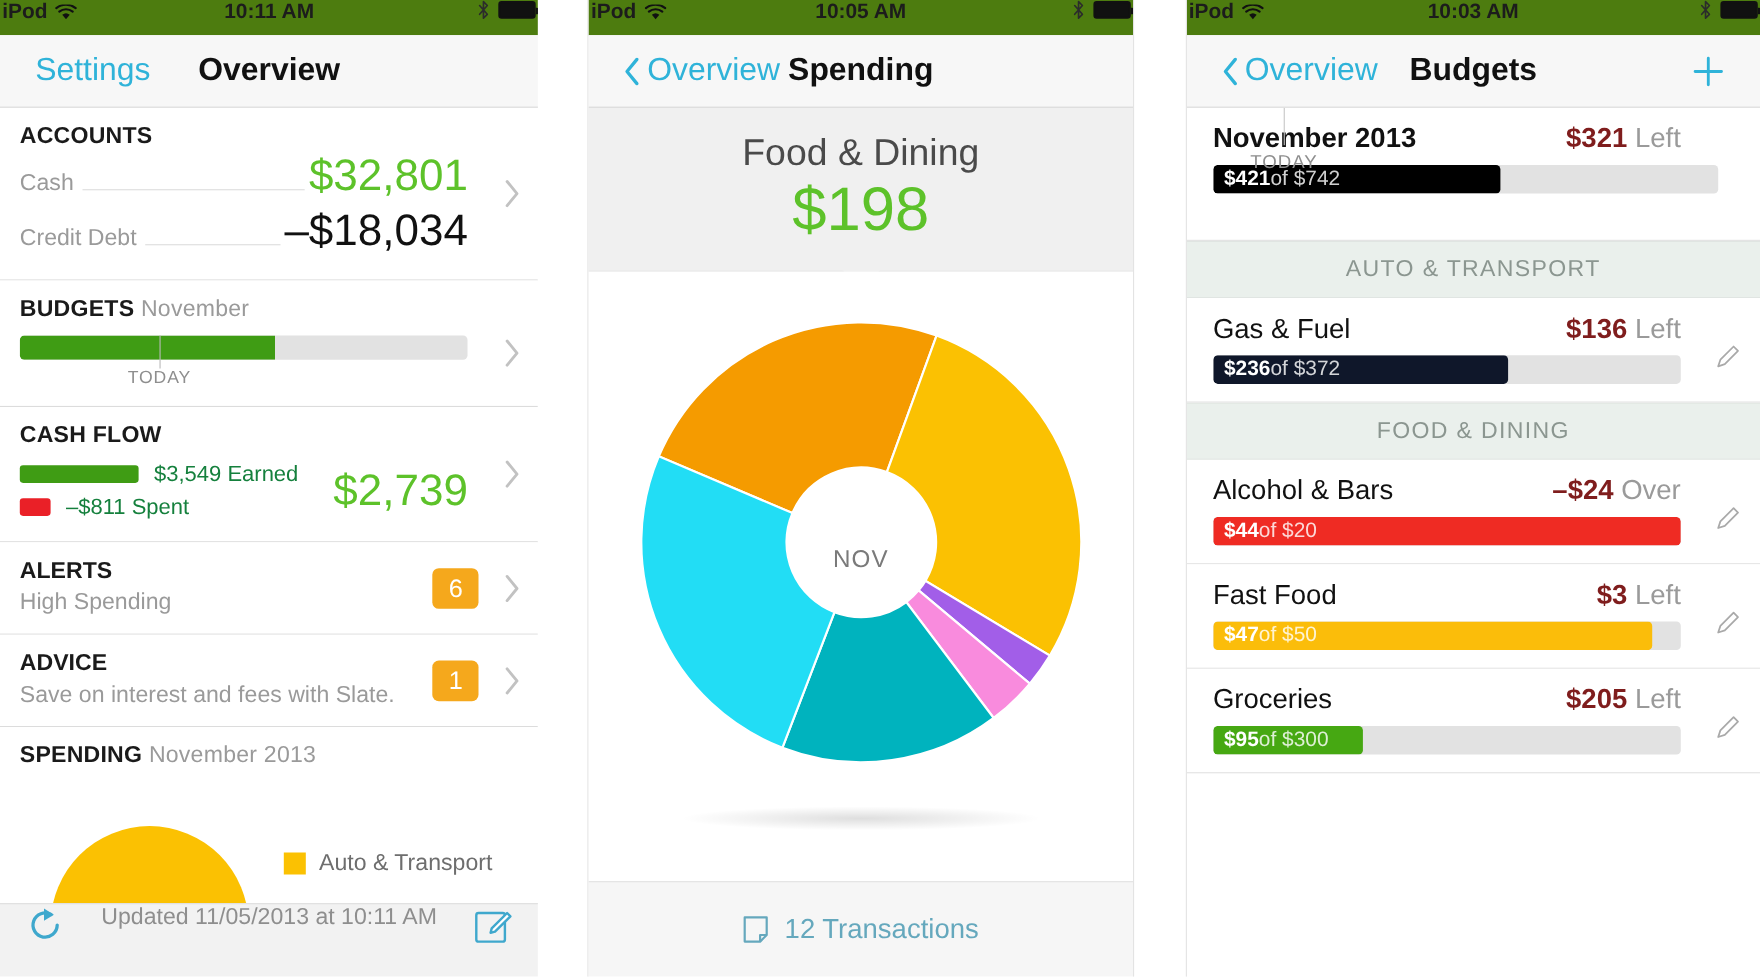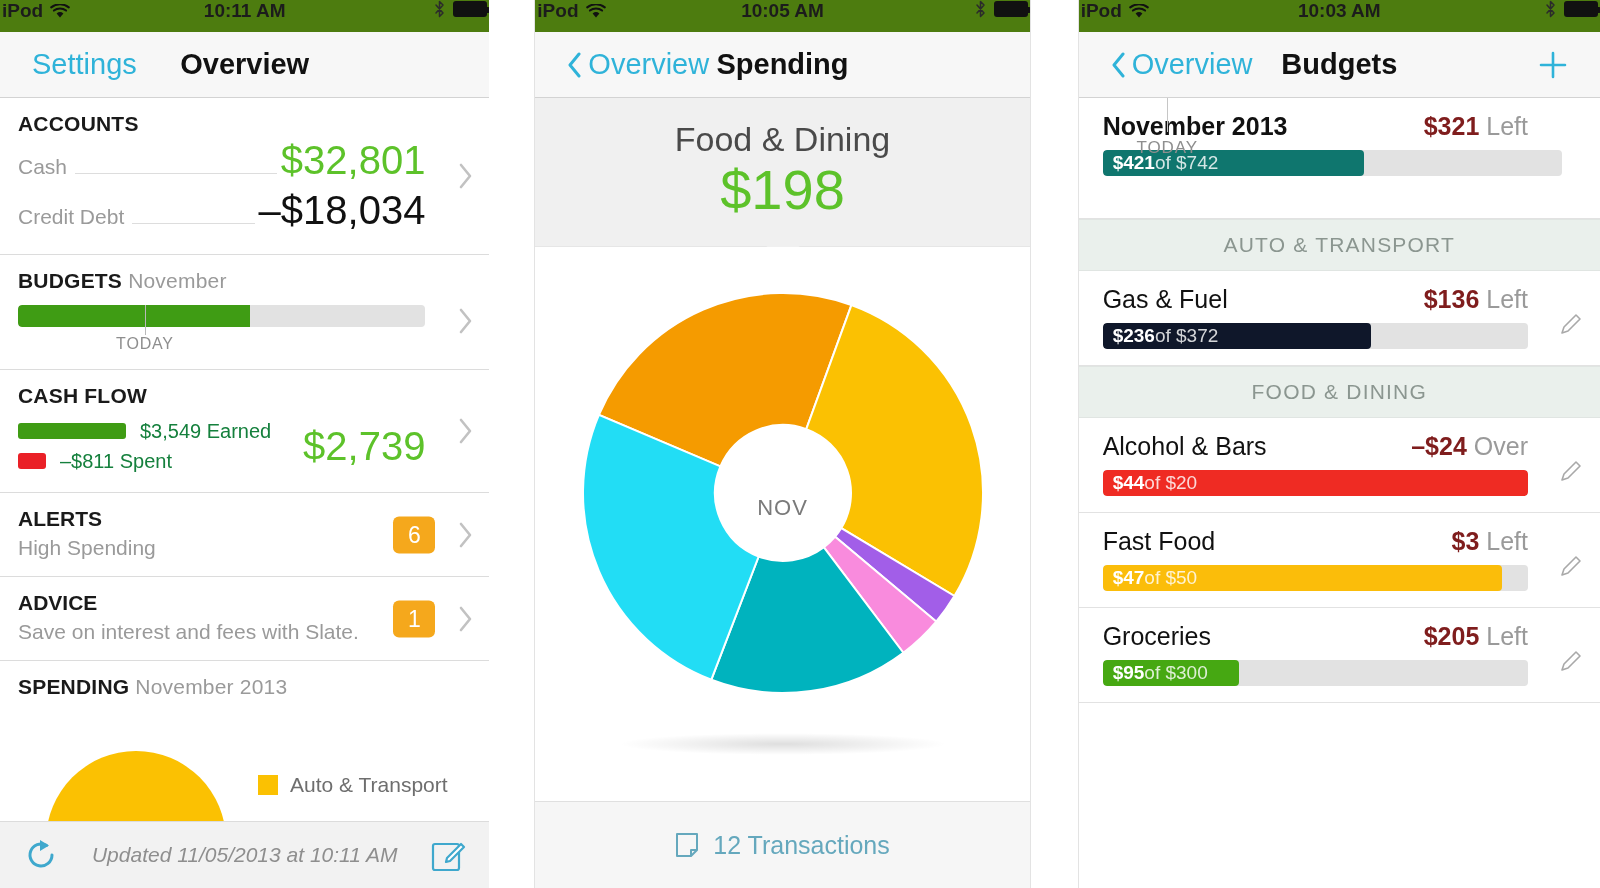--- a/index.html
+++ b/index.html
@@ -94,23 +94,22 @@
   }
   .chev-back { width: 15px; height: 26px; display:block; }
   .plus-icon { width: 30px; height: 30px; display: block; }
 
   
   .body { flex: 1; overflow: hidden; background: #ffffff; position: relative; }
   .toolbar {
     height: 66px; flex: none;
     background: #f2f2f2;
     border-top: 1px solid #dcdcdc;
-    display: flex; align-items: center; justify-content: space-between;
+    display: flex; justify-content: space-between;
     padding: 0 22px;
-    font-style: italic;
   }
   .toolbar-text { color: #8e8e8e; font-size: 21px; }
   .refresh-icon { width: 38px; height: 38px; display: block; }
   .compose-icon { width: 38px; height: 38px; display: block; }
 
   
   .card {
     border-bottom: 1px solid #dcdcdc;
     padding: 14px 18px 16px 18px;
     position: relative;
@@ -519,21 +518,21 @@
       </div>
     </div>
 
     <div class="body" id="budgets-body">
         <div class="b-row" style="padding-bottom:42px;">
       <div class="b-top">
         <span class="b-name bold">November 2013</span>
         <span class="b-right"><b>$321</b> <span>Left</span></span>
       </div>
       <div class="b-bar wide" style="position:relative;">
-        <div class="b-fill" style="width:57%;background:#0f766e;">
+        <div class="b-fill" style="width:57%;background:#000000;">
           <b>$421</b>
               <span class="of"> of $742</span>
         </div>
       </div>
       <div class="b-today-tick" style="left:17%;"></div>
        <div class="b-today-label" style="left:17%; top:40px;">TODAY</div>
 
     </div>
         <div class="sec-head">AUTO &amp; TRANSPORT</div>
         <div class="b-row" style="">

